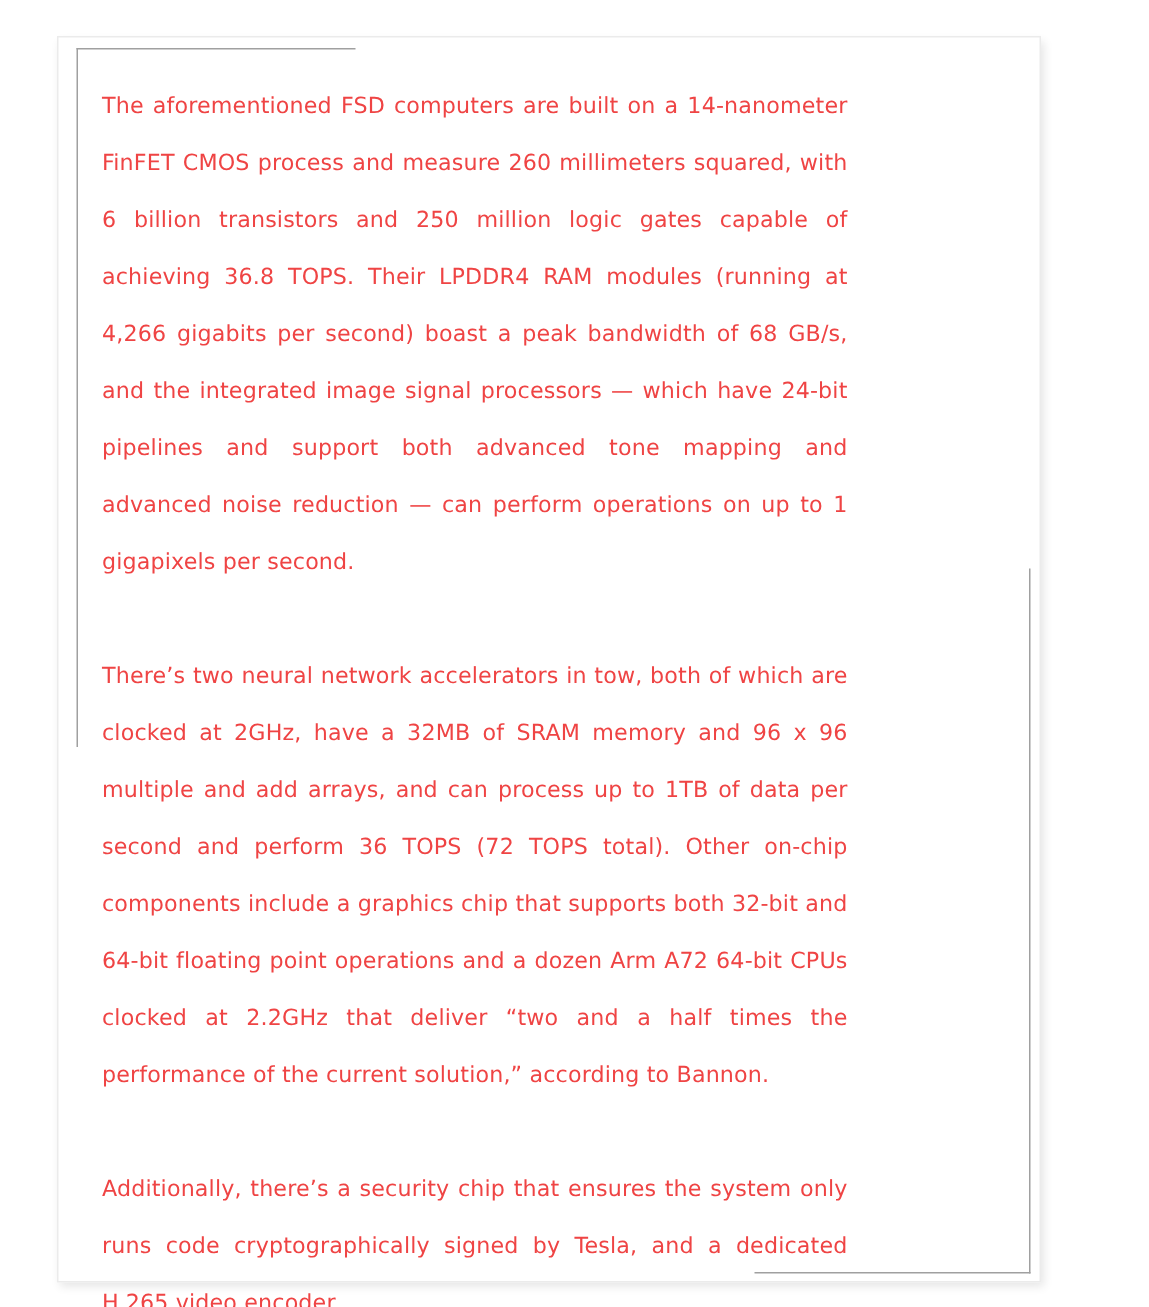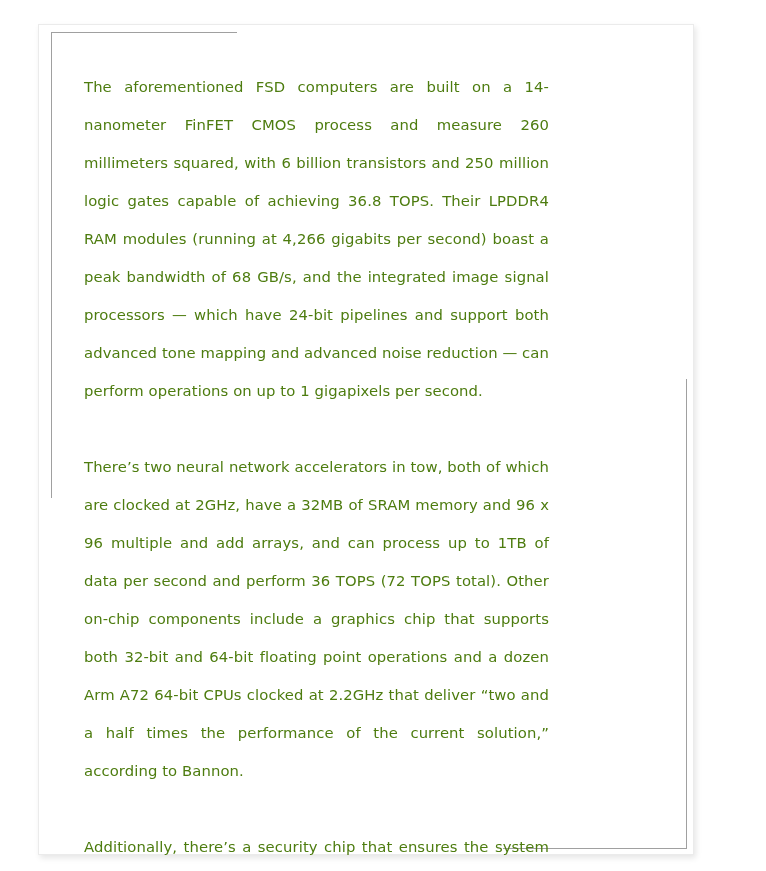--- a/index.html
+++ b/index.html
@@ -58,24 +58,24 @@
   }
 
   
   #article-body {
     position: absolute;
     left: 29px;
     top: 27px;
     width: 497px;
   }
   .para {
-    margin: 16px;
+    margin: 0;
     text-align: justify;
     text-justify: inter-word;
-    color: #4d7c0f;
+    color: #ef4444;
     font-size: 14.8px;
     line-height: 38px;
     letter-spacing: 0.1px;
   }
   .para + .para {
     margin-top: 38px;
   }
 </style>
 </head>
 <body>

